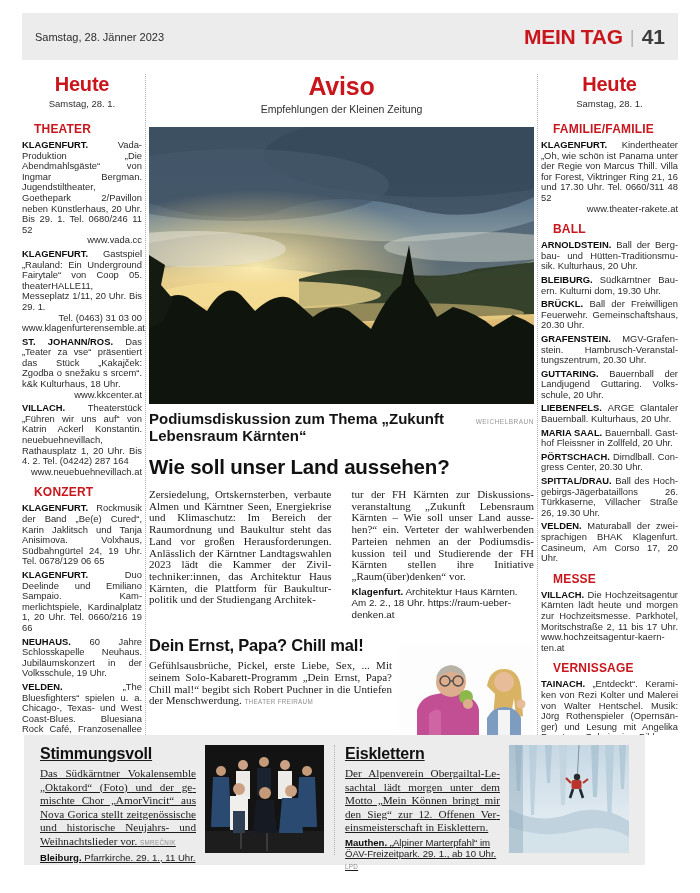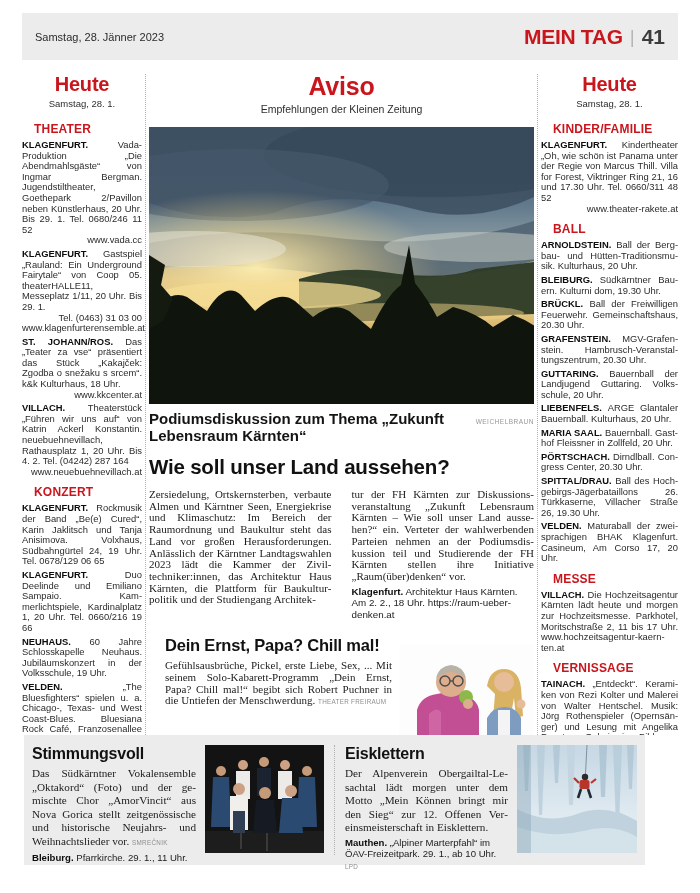--- a/index.html
+++ b/index.html
@@ -46,28 +46,28 @@
 
   .h1 { font-size:20.5px; font-weight:bold; color:#111; letter-spacing:-0.2px; margin:11px 0 10px 0; }
   .bodycols { display:flex; gap:20px; }
   .bcol { width:186px; font-family:"Liberation Serif",serif; font-size:11px; line-height:11.7px;
           text-align:justify; color:#1b1b1b; }
   .infoline { font-family:"Liberation Sans",sans-serif; font-size:9.8px; line-height:11.5px;
               margin-top:3px; text-align:left; color:#222; }
   .infoline b { color:#0d0d0d; }
   .scredit { font-size:6.3px; color:#8e8e8e; letter-spacing:0.3px; font-family:"Liberation Sans",sans-serif; }
 
-  .article2 { position:relative; margin-top:16px; padding-right:142px;margin-left:16px; }
+  .article2 { position:relative; margin-top:16px; padding-right:142px; }
   .h2 { font-size:16.5px; font-weight:bold; color:#111; letter-spacing:-0.2px; margin-bottom:5px; }
   .a2body { font-family:"Liberation Serif",serif; font-size:11px; line-height:11.7px; text-align:justify; color:#1b1b1b; }
   .a2photo { position:absolute; right:0; top:8px; width:135px; height:105px; overflow:hidden; background:#fff; }
 
   
   .bottom { position:absolute; top:735px; left:24px; width:621px; height:130px; background:#ececec;
-            display:flex; padding:10px 8px; }
+            display:flex; padding:10px 16px;text-decoration:underline; }
   .bbox { flex:1; display:flex; min-width:0; }
   .btext { flex:1; min-width:0; margin-right:9px; }
   .btext h3 { font-size:16px; font-weight:bold; color:#111; letter-spacing:-0.2px; margin-bottom:4px; }
   .bbody { font-family:"Liberation Serif",serif; font-size:11.2px; line-height:13.6px; text-align:justify; color:#1b1b1b; }
   .binfo { font-size:9.6px; line-height:11.5px; margin-top:2px; color:#222; }
   .binfo b { color:#0d0d0d; }
   .bphoto { width:119px; height:108px; overflow:hidden; }
   .bphoto.ice { width:120px; }
   .bdiv { border-left:1px dotted #b0b0b0; margin:0 10px; }
 </style>
@@ -200,21 +200,21 @@
     </div>
 
     <div class="vdiv"></div>
 
     <div class="col side rightc">
       <div class="colhead">
         <div class="ct">Heute</div>
         <div class="cs">Samstag, 28. 1.</div>
       </div>
       <div class="listing" id="right-listing">
-          <div class="sec-heading">KINDER/FAMILIE</div>
+          <div class="sec-heading">FAMILIE/FAMILIE</div>
           <div>
             <div class="entry"><b>KLAGENFURT. </b>Kindertheater „Oh, wie schön ist Panama unter der Regie von Marcus Thill. Villa for Forest, Viktringer Ring 21, 16 und 17.30 Uhr. Tel. 0660/311 48 52<div class="rline">www.theater-rakete.at</div></div>
           </div>
           <div class="sec-heading">BALL</div>
           <div>
             <div class="entry"><b>ARNOLDSTEIN. </b>Ball der Berg­bau- und Hütten-Traditionsmu­sik. Kulturhaus, 20 Uhr.</div>
             <div class="entry"><b>BLEIBURG. </b>Südkärntner Bau­ern. Kulturni dom, 19.30 Uhr.</div>
             <div class="entry"><b>BRÜCKL. </b>Ball der Freiwilligen Feuerwehr. Gemeinschafts­haus, 20.30 Uhr.</div>
             <div class="entry"><b>GRAFENSTEIN. </b>MGV-Grafen­stein. Hambrusch-Veranstal­tungszentrum, 20.30 Uhr.</div>
             <div class="entry"><b>GUTTARING. </b>Bauernball der Landjugend Guttaring. Volks­schule, 20 Uhr.</div>

